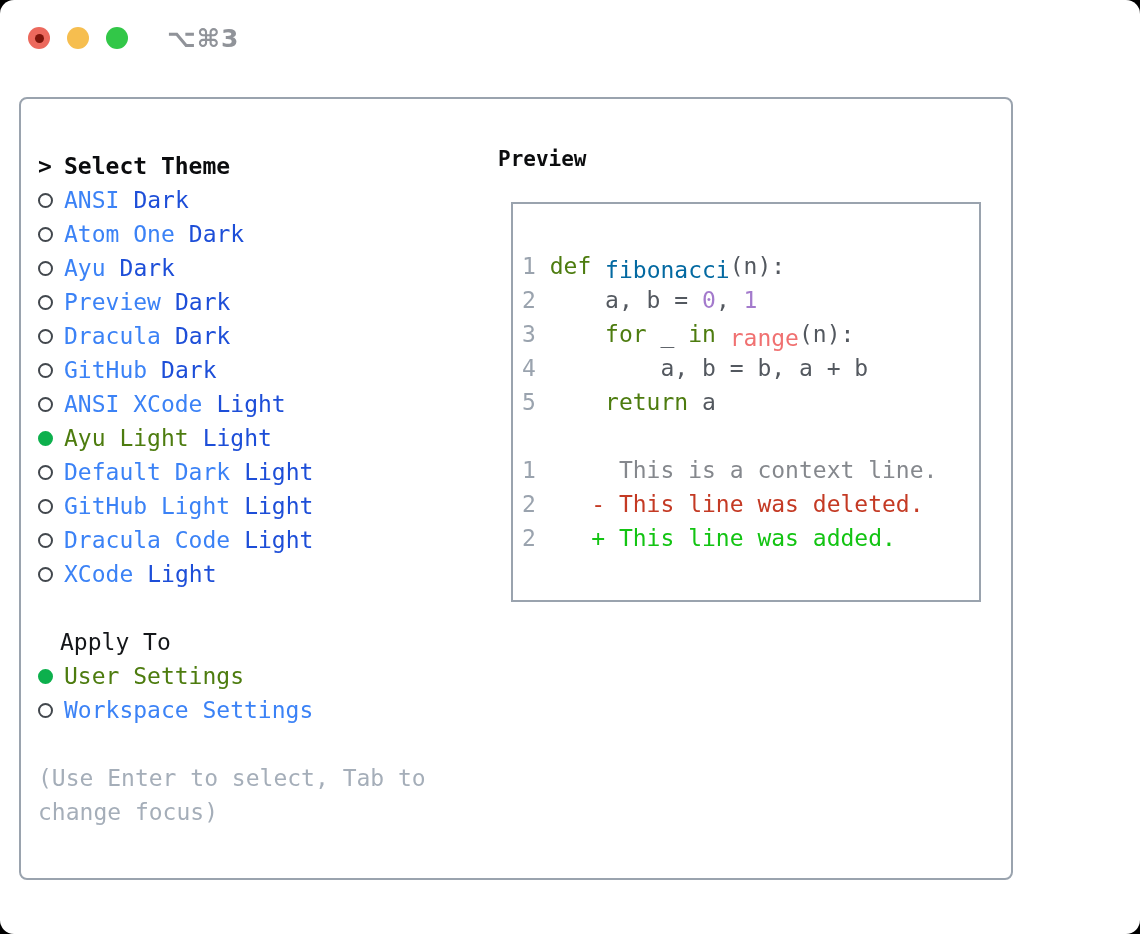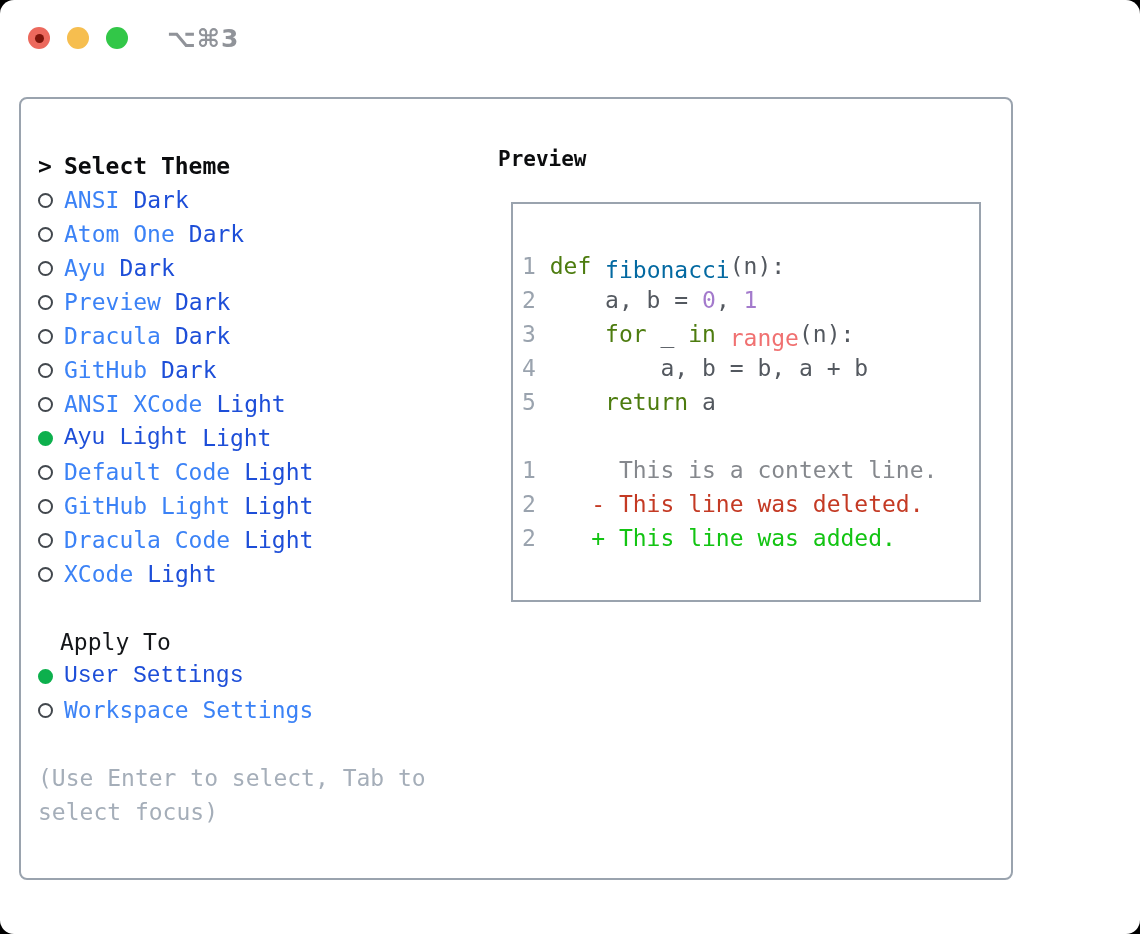--- a/index.html
+++ b/index.html
@@ -22,21 +22,21 @@
            border:2px solid #9aa3ae; border-radius:8px; background:#fff; }
 
   .row { height:34px; display:flex; align-items:center; font-size:23px; white-space:pre; }
   .left-col { position:absolute; left:17px; top:50px; }
   .marker { display:inline-flex; width:26px; align-items:center; }
   .chev { font-weight:700; color:#0b0c0e; }
   .dot { width:15px; height:15px; border-radius:50%; border:2px solid #42474d; }
   .dot-on { background:#0db04d; border-color:#0db04d; }
   .hdr { font-weight:700; color:#0b0c0e; }
   .tname { color:#3b82f6; }
-  .tname.sel { color:#1d4ed8;font-family:Liberation Mono, monospace; }
+  .tname.sel { color:#4d7c0f; }
   .tag { color:#1d4ed8; margin-left:14px; }
   .subhdr { color:#141619; margin-left:22px; }
   .hint { color:#a5aeb9; }
 
   
   .preview-title { position:absolute; left:477px; top:43px; height:34px; display:flex; align-items:center;
                    font-size:21px; font-weight:700; color:#0b0c0e; }
   .preview-box { position:absolute; left:490px; top:103px; width:470px; height:400px;
                  border:2px solid #9aa3ae; background:#fff; padding:45px 0 0 9px; overflow:hidden; }
   .cl { height:34px; display:flex; align-items:center; font-size:23px; white-space:pre; }
@@ -71,41 +71,41 @@
 
       <div id="theme-list">
           <div class="row"><span class="marker"><span class="dot"></span></span><span class="tname">ANSI</span><span class="tag">Dark</span></div>
           <div class="row"><span class="marker"><span class="dot"></span></span><span class="tname">Atom One</span><span class="tag">Dark</span></div>
           <div class="row"><span class="marker"><span class="dot"></span></span><span class="tname">Ayu</span><span class="tag">Dark</span></div>
           <div class="row"><span class="marker"><span class="dot"></span></span><span class="tname">Preview</span><span class="tag">Dark</span></div>
           <div class="row"><span class="marker"><span class="dot"></span></span><span class="tname">Dracula</span><span class="tag">Dark</span></div>
           <div class="row"><span class="marker"><span class="dot"></span></span><span class="tname">GitHub</span><span class="tag">Dark</span></div>
           <div class="row"><span class="marker"><span class="dot"></span></span><span class="tname">ANSI XCode</span><span class="tag">Light</span></div>
           <div class="row"><span class="marker"><span class="dot dot-on"></span></span><span class="tname sel">Ayu Light</span><span class="tag">Light</span></div>
-          <div class="row"><span class="marker"><span class="dot"></span></span><span class="tname">Default Code</span><span class="tag">Light</span></div>
+          <div class="row"><span class="marker"><span class="dot"></span></span><span class="tname">Default Dark</span><span class="tag">Light</span></div>
           <div class="row"><span class="marker"><span class="dot"></span></span><span class="tname">GitHub Light</span><span class="tag">Light</span></div>
           <div class="row"><span class="marker"><span class="dot"></span></span><span class="tname">Dracula Code</span><span class="tag">Light</span></div>
           <div class="row"><span class="marker"><span class="dot"></span></span><span class="tname">XCode</span><span class="tag">Light</span></div>
         </div>
 
       <div class="row"></div>
 
       <div class="row">
         <span class="subhdr">Apply To</span>
       </div>
 
       <div id="apply-list">
           <div class="row"><span class="marker"><span class="dot dot-on"></span></span><span class="tname sel">User Settings</span></div>
           <div class="row"><span class="marker"><span class="dot"></span></span><span class="tname">Workspace Settings</span></div>
         </div>
 
       <div class="row"></div>
 
       <div class="row hint">(Use Enter to select, Tab to</div>
-      <div class="row hint">select focus)</div>
+      <div class="row hint">change focus)</div>
     </div>
 
     <div class="preview-title">Preview</div>
 
     <div class="preview-box">
       <div id="code-block">
           <div class="cl"><span class="ln">1</span><span class="tk-kw">def</span><span class="tk-fg"> </span><span class="tk-fn">fibonacci</span><span class="tk-fg">(n):</span></div>
           <div class="cl"><span class="ln">2</span><span class="tk-fg">    a, b = </span><span class="tk-num">0</span><span class="tk-fg">, </span><span class="tk-num">1</span></div>
           <div class="cl"><span class="ln">3</span><span class="tk-fg">    </span><span class="tk-kw">for</span><span class="tk-fg"> _ </span><span class="tk-kw">in</span><span class="tk-fg"> </span><span class="tk-call">range</span><span class="tk-fg">(n):</span></div>
           <div class="cl"><span class="ln">4</span><span class="tk-fg">        a, b = b, a + b</span></div>

